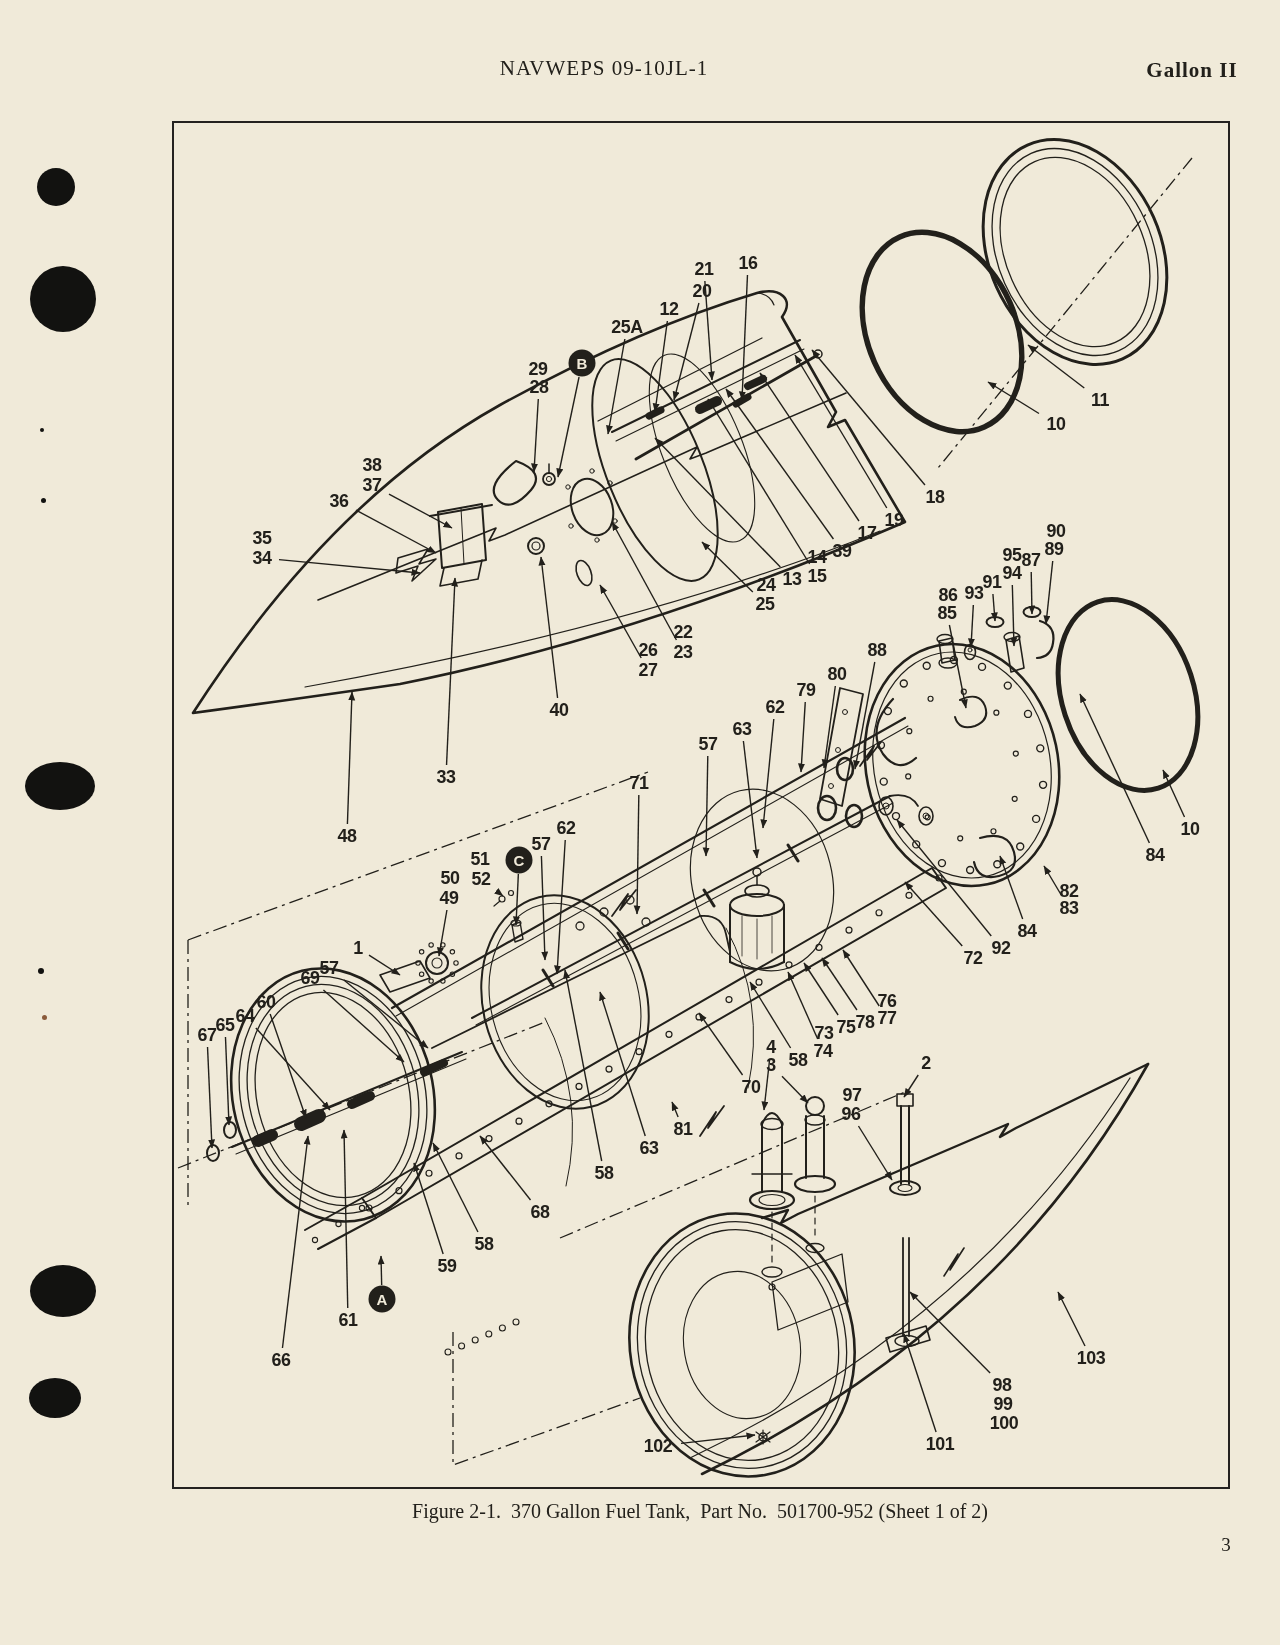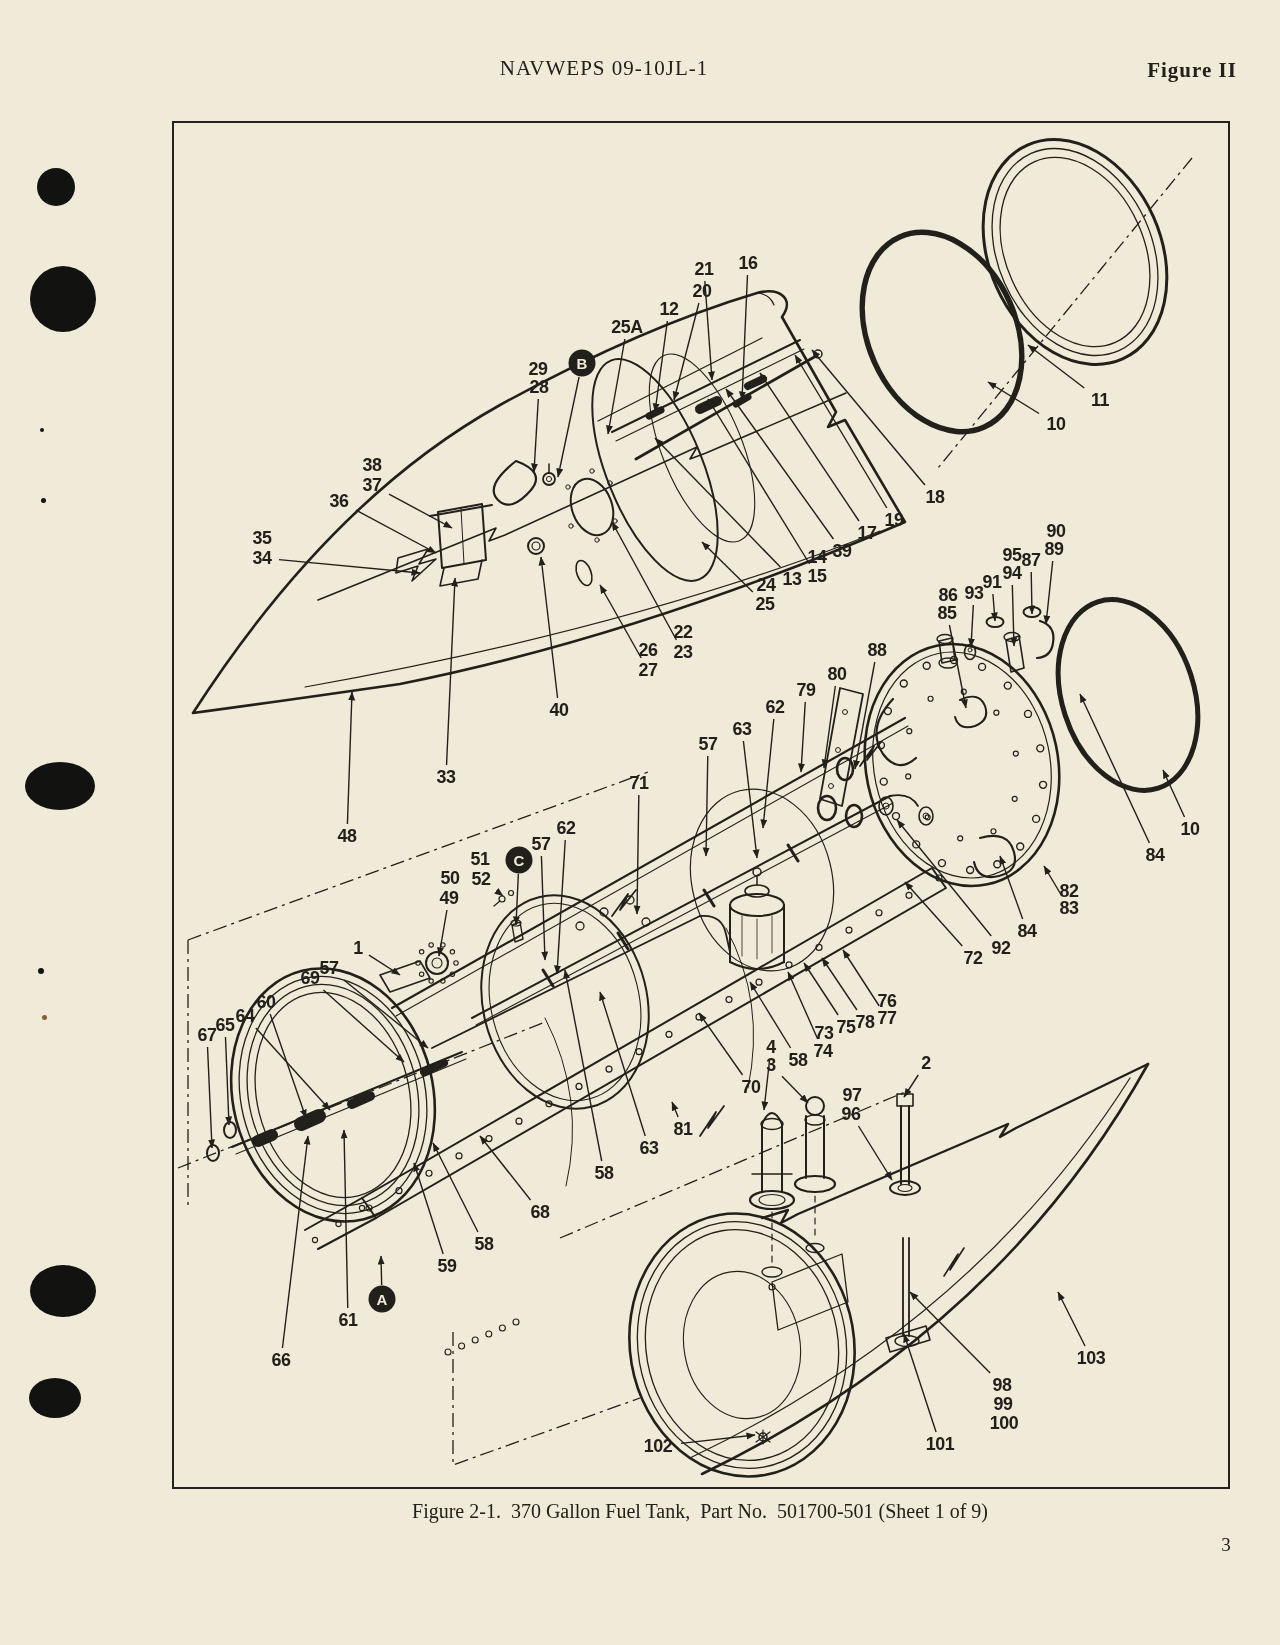--- a/index.html
+++ b/index.html
@@ -42,21 +42,21 @@
   .callout.circled{background:var(--ink); color:var(--paper); border-radius:50%;
            width:27px; height:27px; display:flex; align-items:center; justify-content:center;
            font-size:15px; letter-spacing:0; transform:translate(-50%,-50%);}
 </style>
 </head>
 <body>
 
 <div class="page">
 
   <div class="hdr-c">NAVWEPS 09-10JL-1</div>
-  <div class="hdr-r">Figure II</div>
+  <div class="hdr-r">Gallon II</div>
 
   <div class="mark m1"></div>
   <div class="mark m2"></div>
   <div class="mark m3"></div>
   <div class="mark m4"></div>
   <div class="mark m5"></div>
   <div class="mark s1"></div>
   <div class="mark s2"></div>
   <div class="mark s3"></div>
   <div class="mark s4"></div>
@@ -507,15 +507,15 @@
       <div class="callout" style="left: 852px; top: 1095px;">97</div>
       <div class="callout" style="left: 851px; top: 1114px;">96</div>
       <div class="callout" style="left: 1002px; top: 1385px;">98</div>
       <div class="callout" style="left: 1003px; top: 1404px;">99</div>
       <div class="callout" style="left: 1004px; top: 1423px;">100</div>
       <div class="callout" style="left: 940px; top: 1444px;">101</div>
       <div class="callout" style="left: 1091px; top: 1358px;">103</div>
       <div class="callout" style="left: 658px; top: 1446px;">102</div>
     </div>
 
-  <div class="caption">Figure 2-1.  370 Gallon Fuel Tank,  Part No.  501700-501 (Sheet 1 of 9)</div>
+  <div class="caption">Figure 2-1.  370 Gallon Fuel Tank,  Part No.  501700-952 (Sheet 1 of 2)</div>
   <div class="pageno">3</div>
 </div>
 
 </body></html>

